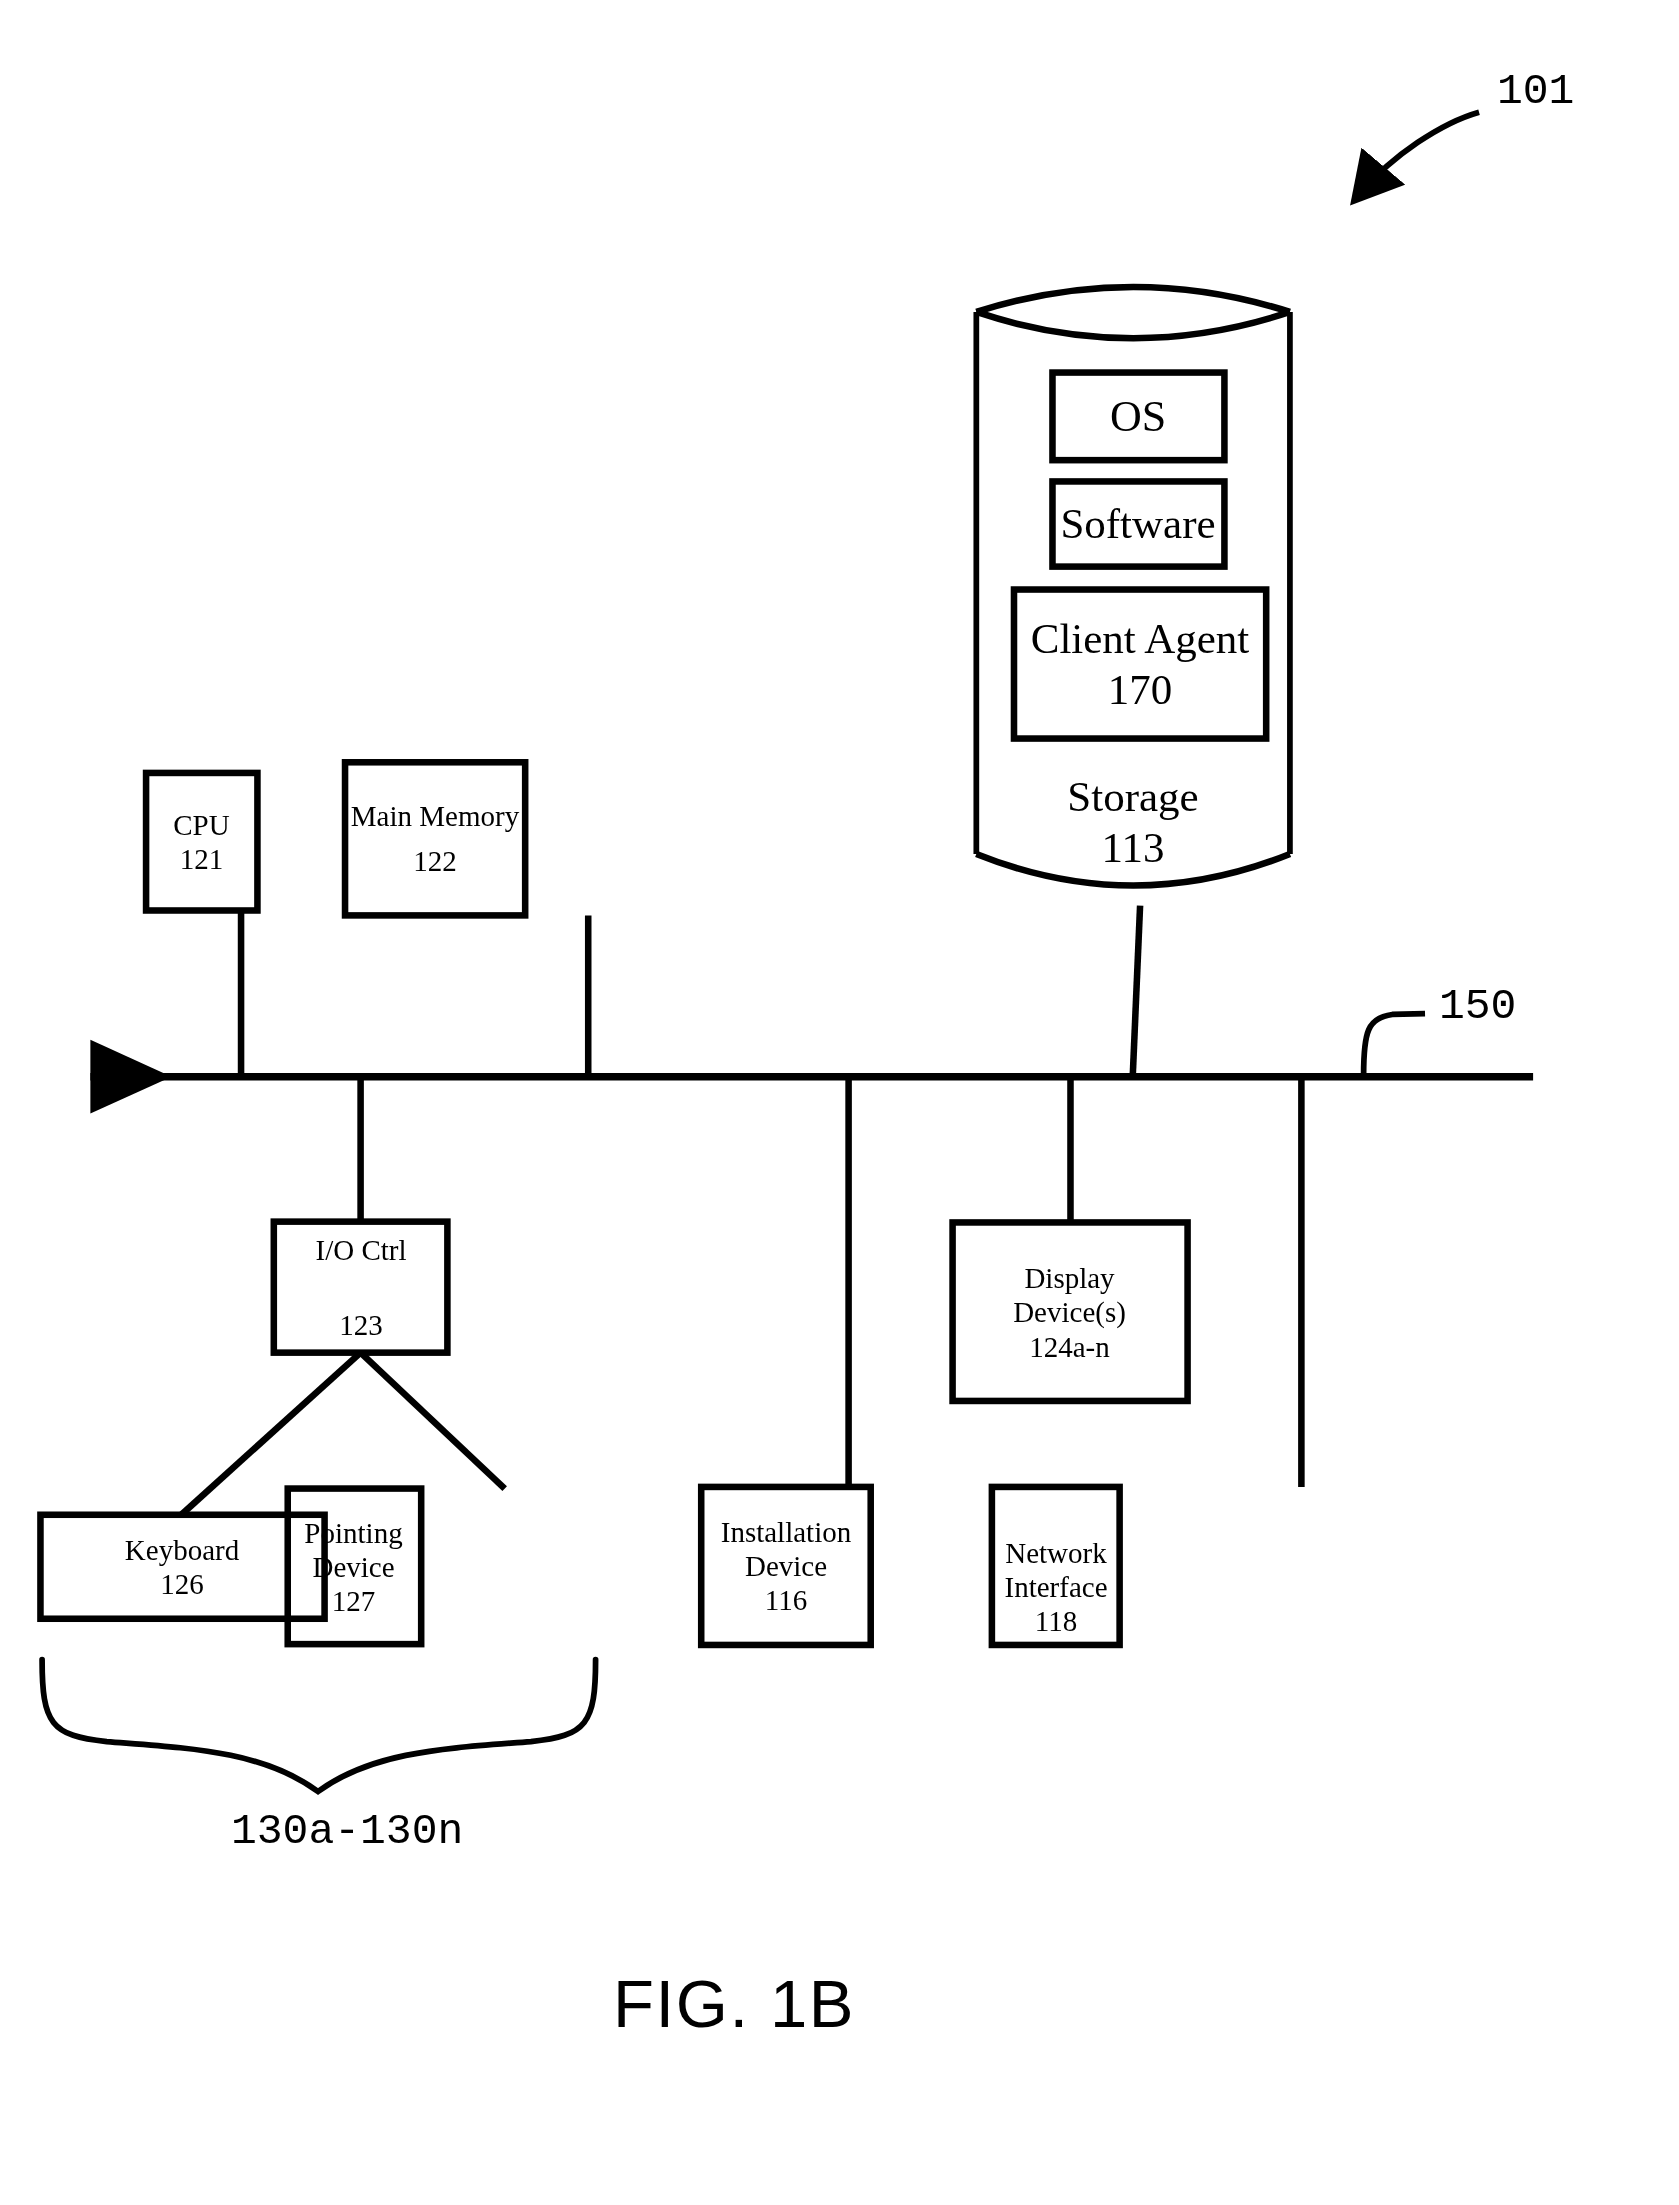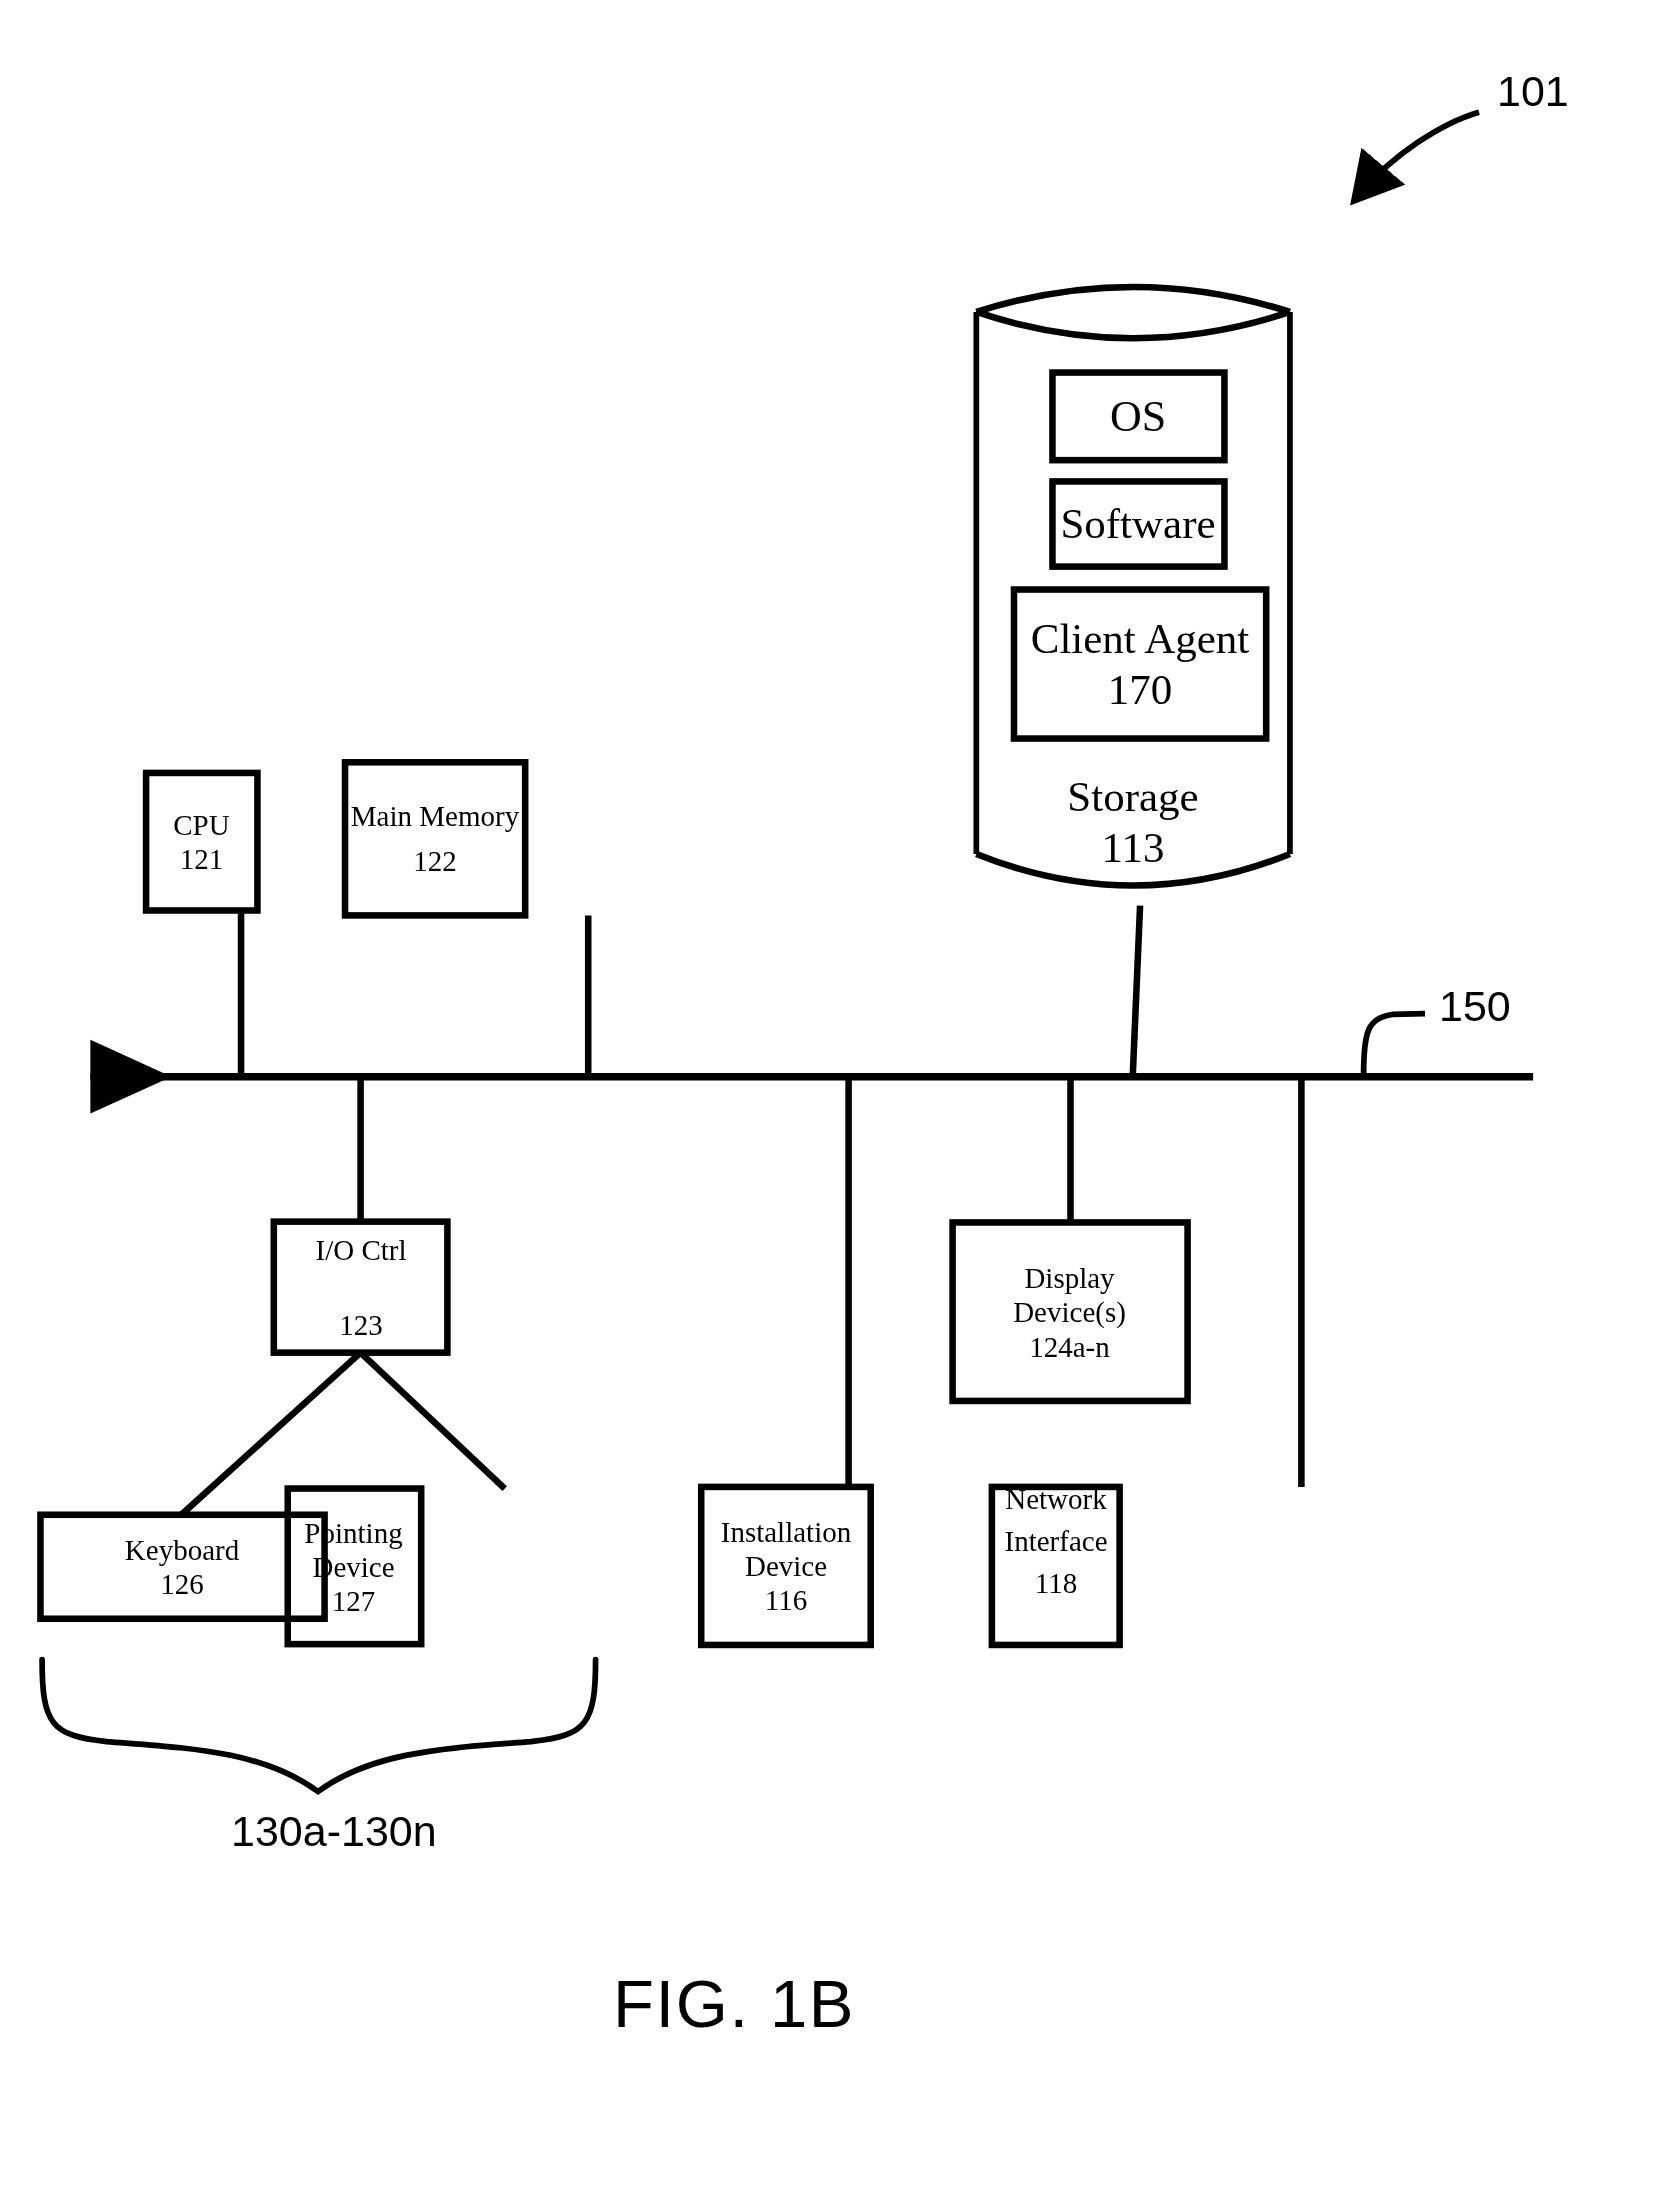--- a/index.html
+++ b/index.html
@@ -39,21 +39,21 @@
     white-space: nowrap;
   }
   .node-label .ln { display: block; }
   .s-50 { font-size: 29px; }
   .s-52 { font-size: 43px; }
   .s-54 { font-size: 44px; }
 
   
   .ref-num {
     position: absolute;
-    font-family: Liberation Sans, sans-serif;
+    font-family: Liberation Mono, monospace;
     font-size: 43px;
     color: #000;
     white-space: nowrap;
     pointer-events: none;
   }
   .fig-caption {
     position: absolute;
     font-family: "Liberation Sans", "DejaVu Sans", sans-serif;
     font-size: 67px;
     letter-spacing: 1.6px;
@@ -189,21 +189,21 @@
     <span class="ln">Device</span>
     <span class="ln">127</span>
   </div>
 
   <div class="node-label s-50" style="left:701px; top:1487px; width:170px; height:158px;">
     <span class="ln">Installation</span>
     <span class="ln">Device</span>
     <span class="ln">116</span>
   </div>
 
-  <div class="node-label s-50" style="left:992px; top:1462px; width:128px; height:158px;gap:8px;">
+  <div class="node-label s-50" style="left:992px; top:1508px; width:128px; height:158px;">
     <span class="ln">Network</span>
     <span class="ln">Interface</span>
     <span class="ln">118</span>
   </div>
 
   <div class="ref-num" style="left:231px; top:1807px;">130a-130n</div>
 
   <div class="fig-caption" style="left:613px; top:1965px;">FIG. 1B</div>
 
 </div>

